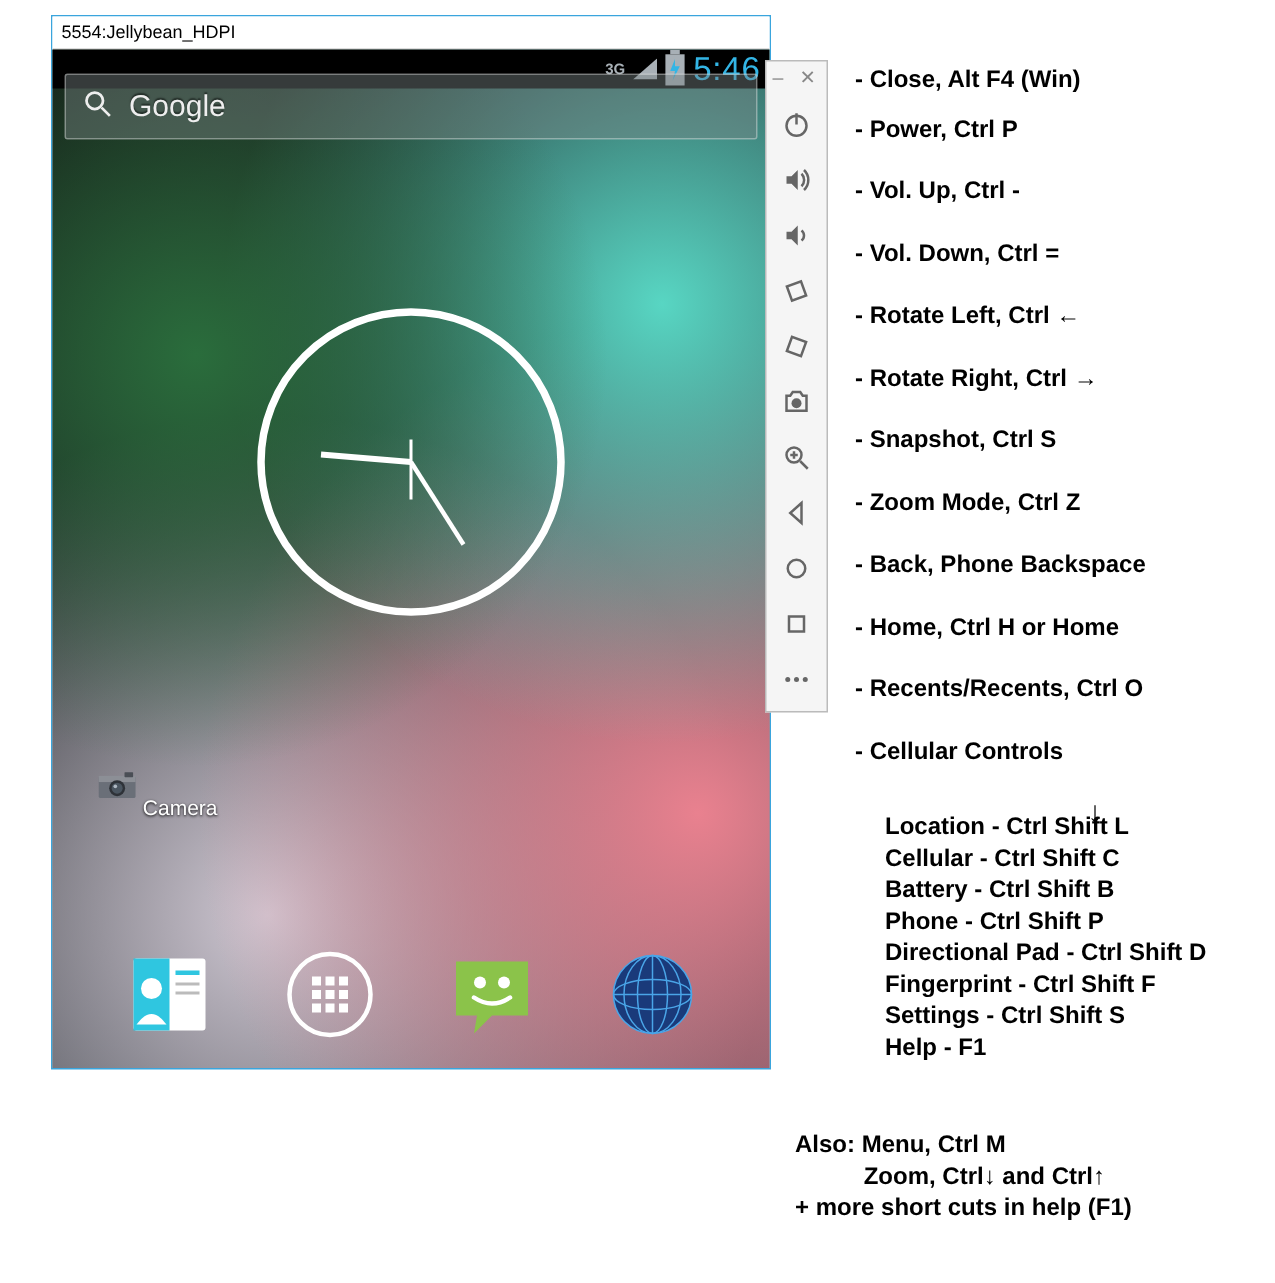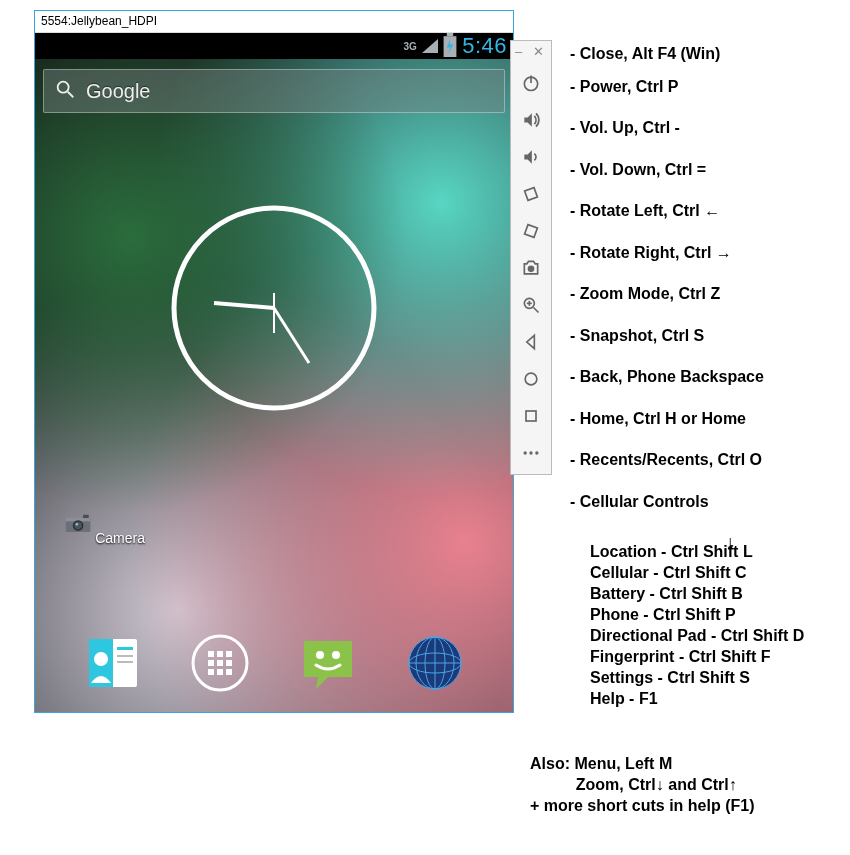--- a/index.html
+++ b/index.html
@@ -55,21 +55,21 @@
     padding: 0 6px;
     color: #a8b0b6;
     font-size: 12px;
     text-align: center;
   }
   .status-bar .time { color: #33b5e5; font-size: 22px; font-weight: 500; letter-spacing: .5px;}
   .status-icn { width: 16px; height: 14px; display: inline-flex; align-items:center; justify-content:center;}
 
   
   .search-bar {
-    position: absolute; top: 36px; left: 8px; right: 8px;
+    position: absolute; top: 16px; left: 8px; right: 8px;
     height: 44px;
     background: rgba(120,130,130,0.45);
     border: 1px solid rgba(255,255,255,0.35);
     border-radius: 2px;
     display: flex;
     align-items: center;
     padding: 0 10px;
     color: #e6e6e6;
     gap: 10px;
     text-align: right;
@@ -363,24 +363,24 @@
   <div class="row">
       <span>- Vol. Down, Ctrl =</span>
     </div>
   <div class="row">
       <span>- Rotate Left, Ctrl ←</span>
     </div>
   <div class="row">
       <span>- Rotate Right, Ctrl →</span>
     </div>
   <div class="row">
+      <span>- Snapshot, Ctrl S</span>
+    </div>
+  <div class="row">
       <span>- Zoom Mode, Ctrl Z</span>
-    </div>
-  <div class="row">
-      <span>- Snapshot, Ctrl S</span>
     </div>
   <div class="row">
       <span>- Back, Phone Backspace</span>
     </div>
   <div class="row">
       <span>- Home, Ctrl H or Home</span>
     </div>
   <div class="row">
       <span>- Recents/Recents, Ctrl O</span>
     </div>
@@ -395,16 +395,16 @@
   <div>Cellular - Ctrl Shift C</div>
   <div>Battery - Ctrl Shift B</div>
   <div>Phone - Ctrl Shift P</div>
   <div>Directional  Pad - Ctrl Shift D</div>
   <div>Fingerprint - Ctrl Shift F</div>
   <div>Settings - Ctrl Shift S</div>
   <div>Help - F1</div>
 </div>
 
 <div class="labels-also">
-  <div>Also: Menu, Left M</div>
+  <div>Also: Menu, Ctrl M</div>
   <div class="indent">Zoom, Ctrl↓ and Ctrl↑</div>
   <div>+ more short cuts in help (F1)</div>
 </div>
 
 </body></html>

